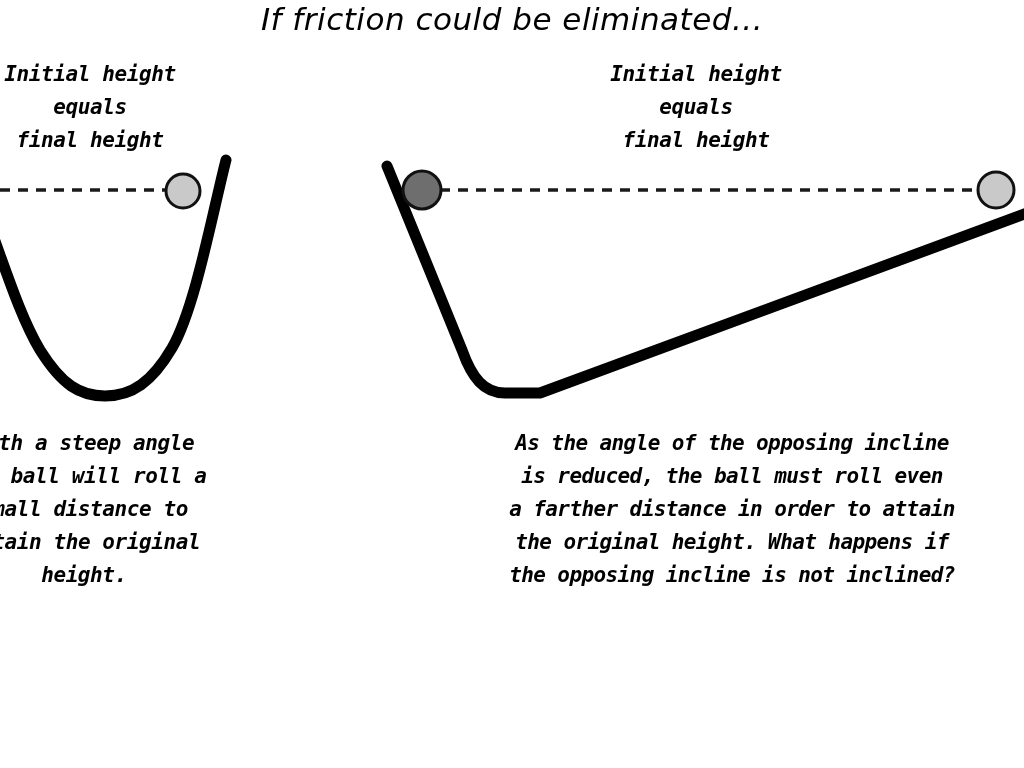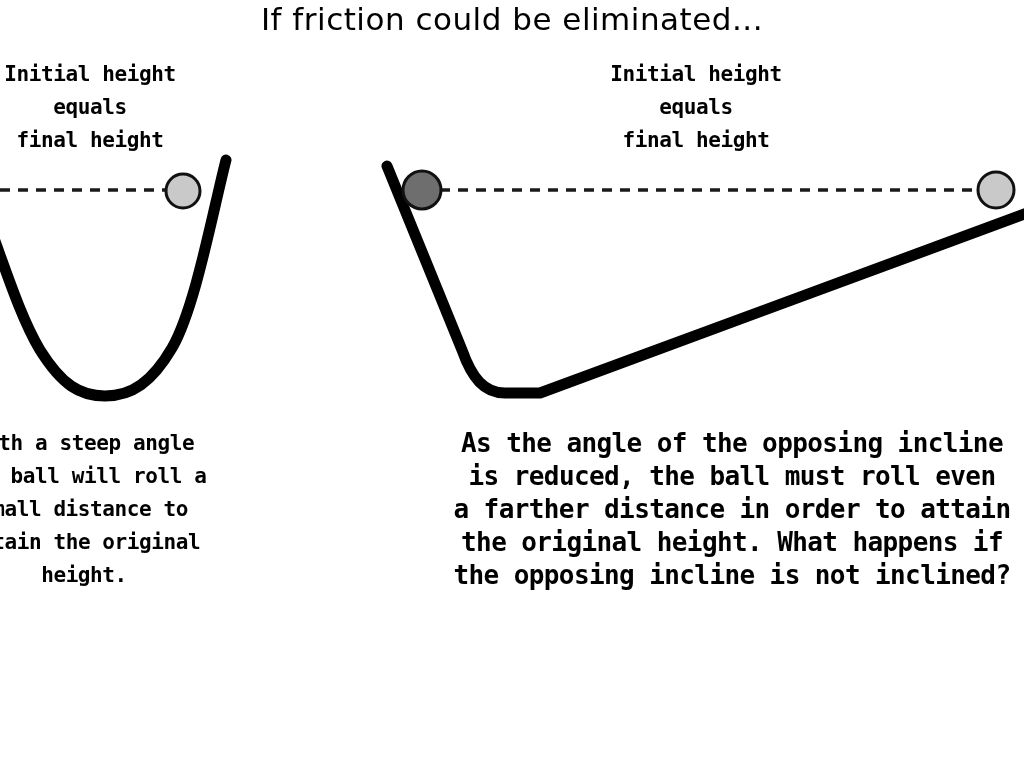--- a/index.html
+++ b/index.html
@@ -7,20 +7,21 @@
     padding: 0;
     background: #ffffff;
   }
   #stage {
     position: relative;
     width: 1024px;
     height: 768px;
     background: #ffffff;
     overflow: hidden;
     font-family: "DejaVu Sans", sans-serif;
+    font-style: italic;
   }
 
   
   #slide-title {
     position: absolute;
     left: 0;
     top: 0;
     width: 1024px;
     text-align: center;
     font-family: "DejaVu Sans", sans-serif;
@@ -63,21 +64,21 @@
     top: 427px;
     width: 352px;
     font-size: 21px;
     line-height: 33px;
     letter-spacing: -0.4px;
   }
   #right-body-text {
     left: 452px;
     top: 427px;
     width: 560px;
-    font-size: 26px;
+    font-size: 21px;
     line-height: 33px;
     letter-spacing: -0.6px;
   }
 
   
   #diagram-svg {
     position: absolute;
     left: 0;
     top: 0;
     width: 1024px;

